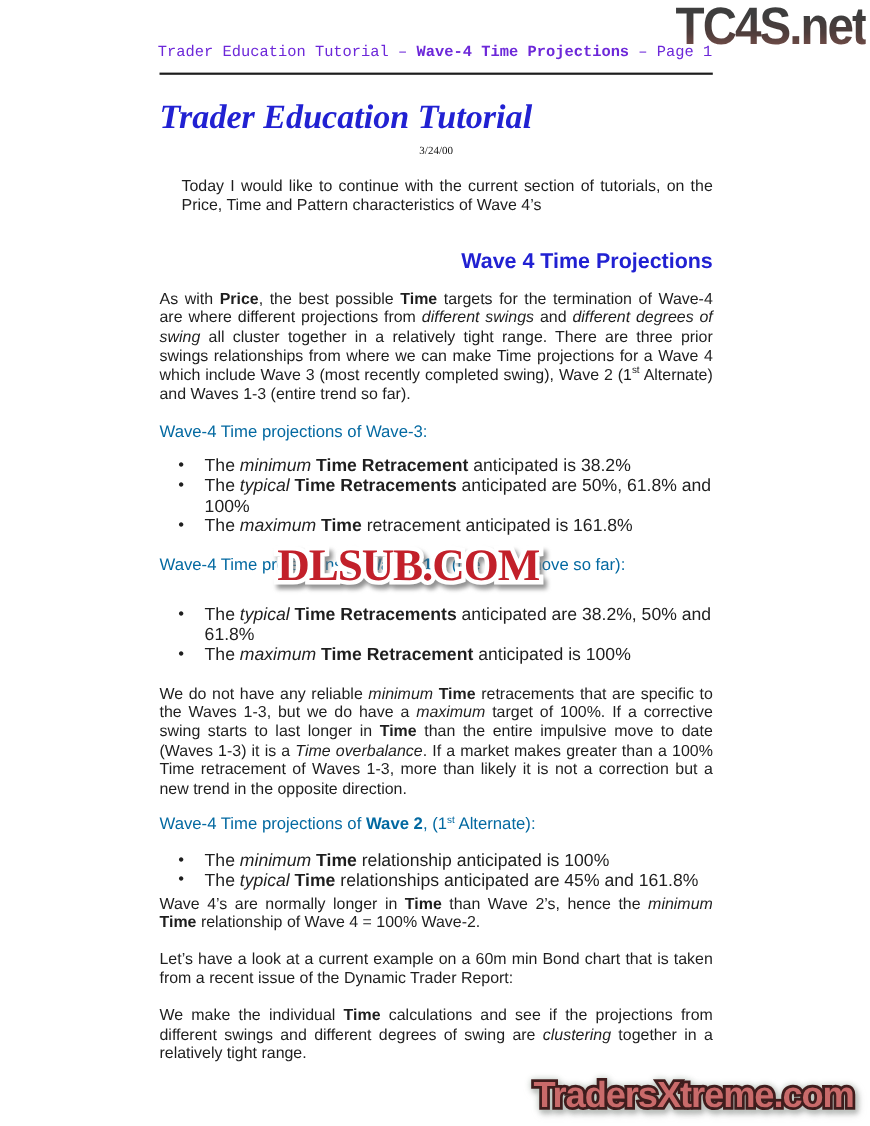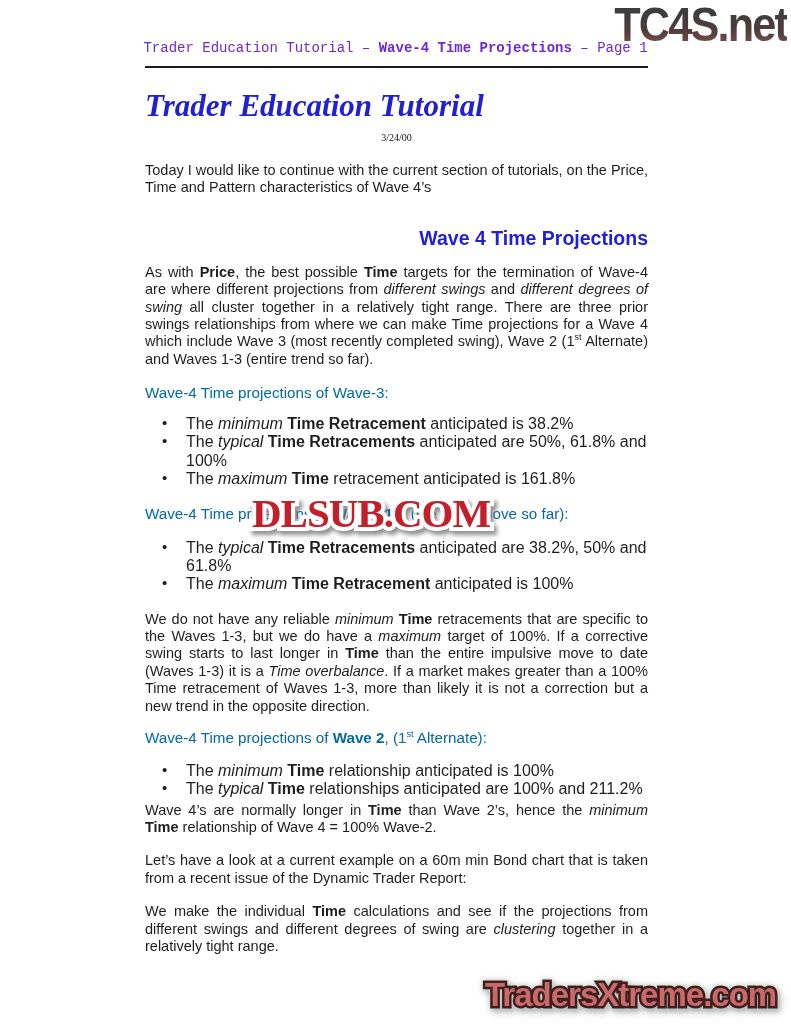--- a/index.html
+++ b/index.html
@@ -120,45 +120,45 @@
 
   <div class="tc4s">TC4S.net</div>
 
   <div class="page-header"><span>Trader Education Tutorial – </span><span class="b">Wave-4 Time Projections</span><span> – Page 1</span></div>
   <div class="header-rule"></div>
 
   <div class="content">
     <div class="doc-title">Trader Education Tutorial</div>
     <div class="doc-date">3/24/00</div>
 
-    <p class="tight" style="margin-top:17px;"><span>Today I would like to continue with the current section of tutorials, on the Price, Time and Pattern characteristics of Wave 4’s</span></p>
+    <p class="tight" style="margin-top:17px;margin-left:20px;"><span>Today I would like to continue with the current section of tutorials, on the Price, Time and Pattern characteristics of Wave 4’s</span></p>
 
     <h1 class="sec" style="margin-top:30px;text-align:right;">Wave 4 Time Projections</h1>
 
     <p class="tight"><span>As with </span><span class="b">Price</span><span>, the best possible </span><span class="b">Time</span><span> targets for the termination of Wave-4 are where different projections from </span><span class="i">different swings</span><span> and </span><span class="i">different degrees of swing</span><span> all cluster together in a relatively tight range. There are three prior swings relationships from where we can make Time projections for a Wave 4 which include Wave 3 (most recently completed swing), Wave 2 (1</span><sup>st</sup><span> Alternate) and Waves 1-3 (entire trend so far).</span></p>
 
     <h2 class="sub"><span>Wave-4 Time projections of Wave-3:</span></h2>
     <ul class="blist">
       <li><span>The </span><span class="i">minimum</span><span> </span><span class="b">Time Retracement</span><span> anticipated is 38.2%</span></li>
       <li><span>The </span><span class="i">typical</span><span> </span><span class="b">Time Retracements</span><span> anticipated are 50%, 61.8% and 100%</span></li>
       <li><span>The </span><span class="i">maximum</span><span> </span><span class="b">Time</span><span> retracement anticipated is 161.8%</span></li>
     </ul>
 
     <h2 class="sub" style="margin-top:17px;"><span>Wave-4 Time projections of </span><span class="b">Waves 1-3</span><span> (the three move so far):</span></h2>
-    <ul class="blist" style="margin-top:16px;">
+    <ul class="blist" style="margin-top:28px;">
       <li><span>The </span><span class="i">typical</span><span> </span><span class="b">Time Retracements</span><span> anticipated are 38.2%, 50% and 61.8%</span></li>
       <li><span>The </span><span class="i">maximum</span><span> </span><span class="b">Time Retracement</span><span> anticipated is 100%</span></li>
     </ul>
 
     <p style="margin-top:17px;"><span>We do not have any reliable </span><span class="i">minimum</span><span> </span><span class="b">Time</span><span> retracements that are specific to the Waves 1-3, but we do have a </span><span class="i">maximum</span><span> target of 100%. If a corrective swing starts to last longer in </span><span class="b">Time</span><span> than the entire impulsive move to date (Waves 1-3) it is a </span><span class="i">Time overbalance</span><span>. If a market makes greater than a 100% Time retracement of Waves 1-3, more than likely it is not a correction but a new trend in the opposite direction.</span></p>
 
     <h2 class="sub" style="margin-top:14px;"><span>Wave-4 Time projections of </span><span class="b">Wave 2</span><span>, (1</span><sup>st</sup><span> Alternate):</span></h2>
     <ul class="blist" style="margin-top:15px;">
       <li><span>The </span><span class="i">minimum</span><span> </span><span class="b">Time</span><span> relationship anticipated is 100%</span></li>
-      <li><span>The </span><span class="i">typical</span><span> </span><span class="b">Time</span><span> relationships anticipated are 100% and 211.2%</span></li>
+      <li><span>The </span><span class="i">typical</span><span> </span><span class="b">Time</span><span> relationships anticipated are 45% and 161.8%</span></li>
     </ul>
 
     <p class="tight" style="margin-top:3px;"><span>Wave 4’s are normally longer in </span><span class="b">Time</span><span> than Wave 2’s, hence the </span><span class="i">minimum</span><span> </span><span class="b">Time</span><span> relationship of Wave 4 = 100% Wave-2.</span></p>
 
     <p><span>Let’s have a look at a current example on a 60m min Bond chart that is taken from a recent issue of the Dynamic Trader Report:</span></p>
 
     <p><span>We make the individual </span><span class="b">Time</span><span> calculations and see if the projections from different swings and different degrees of swing are </span><span class="i">clustering</span><span> together in a relatively tight range.</span></p>
   </div>
 
   <div class="watermark">

